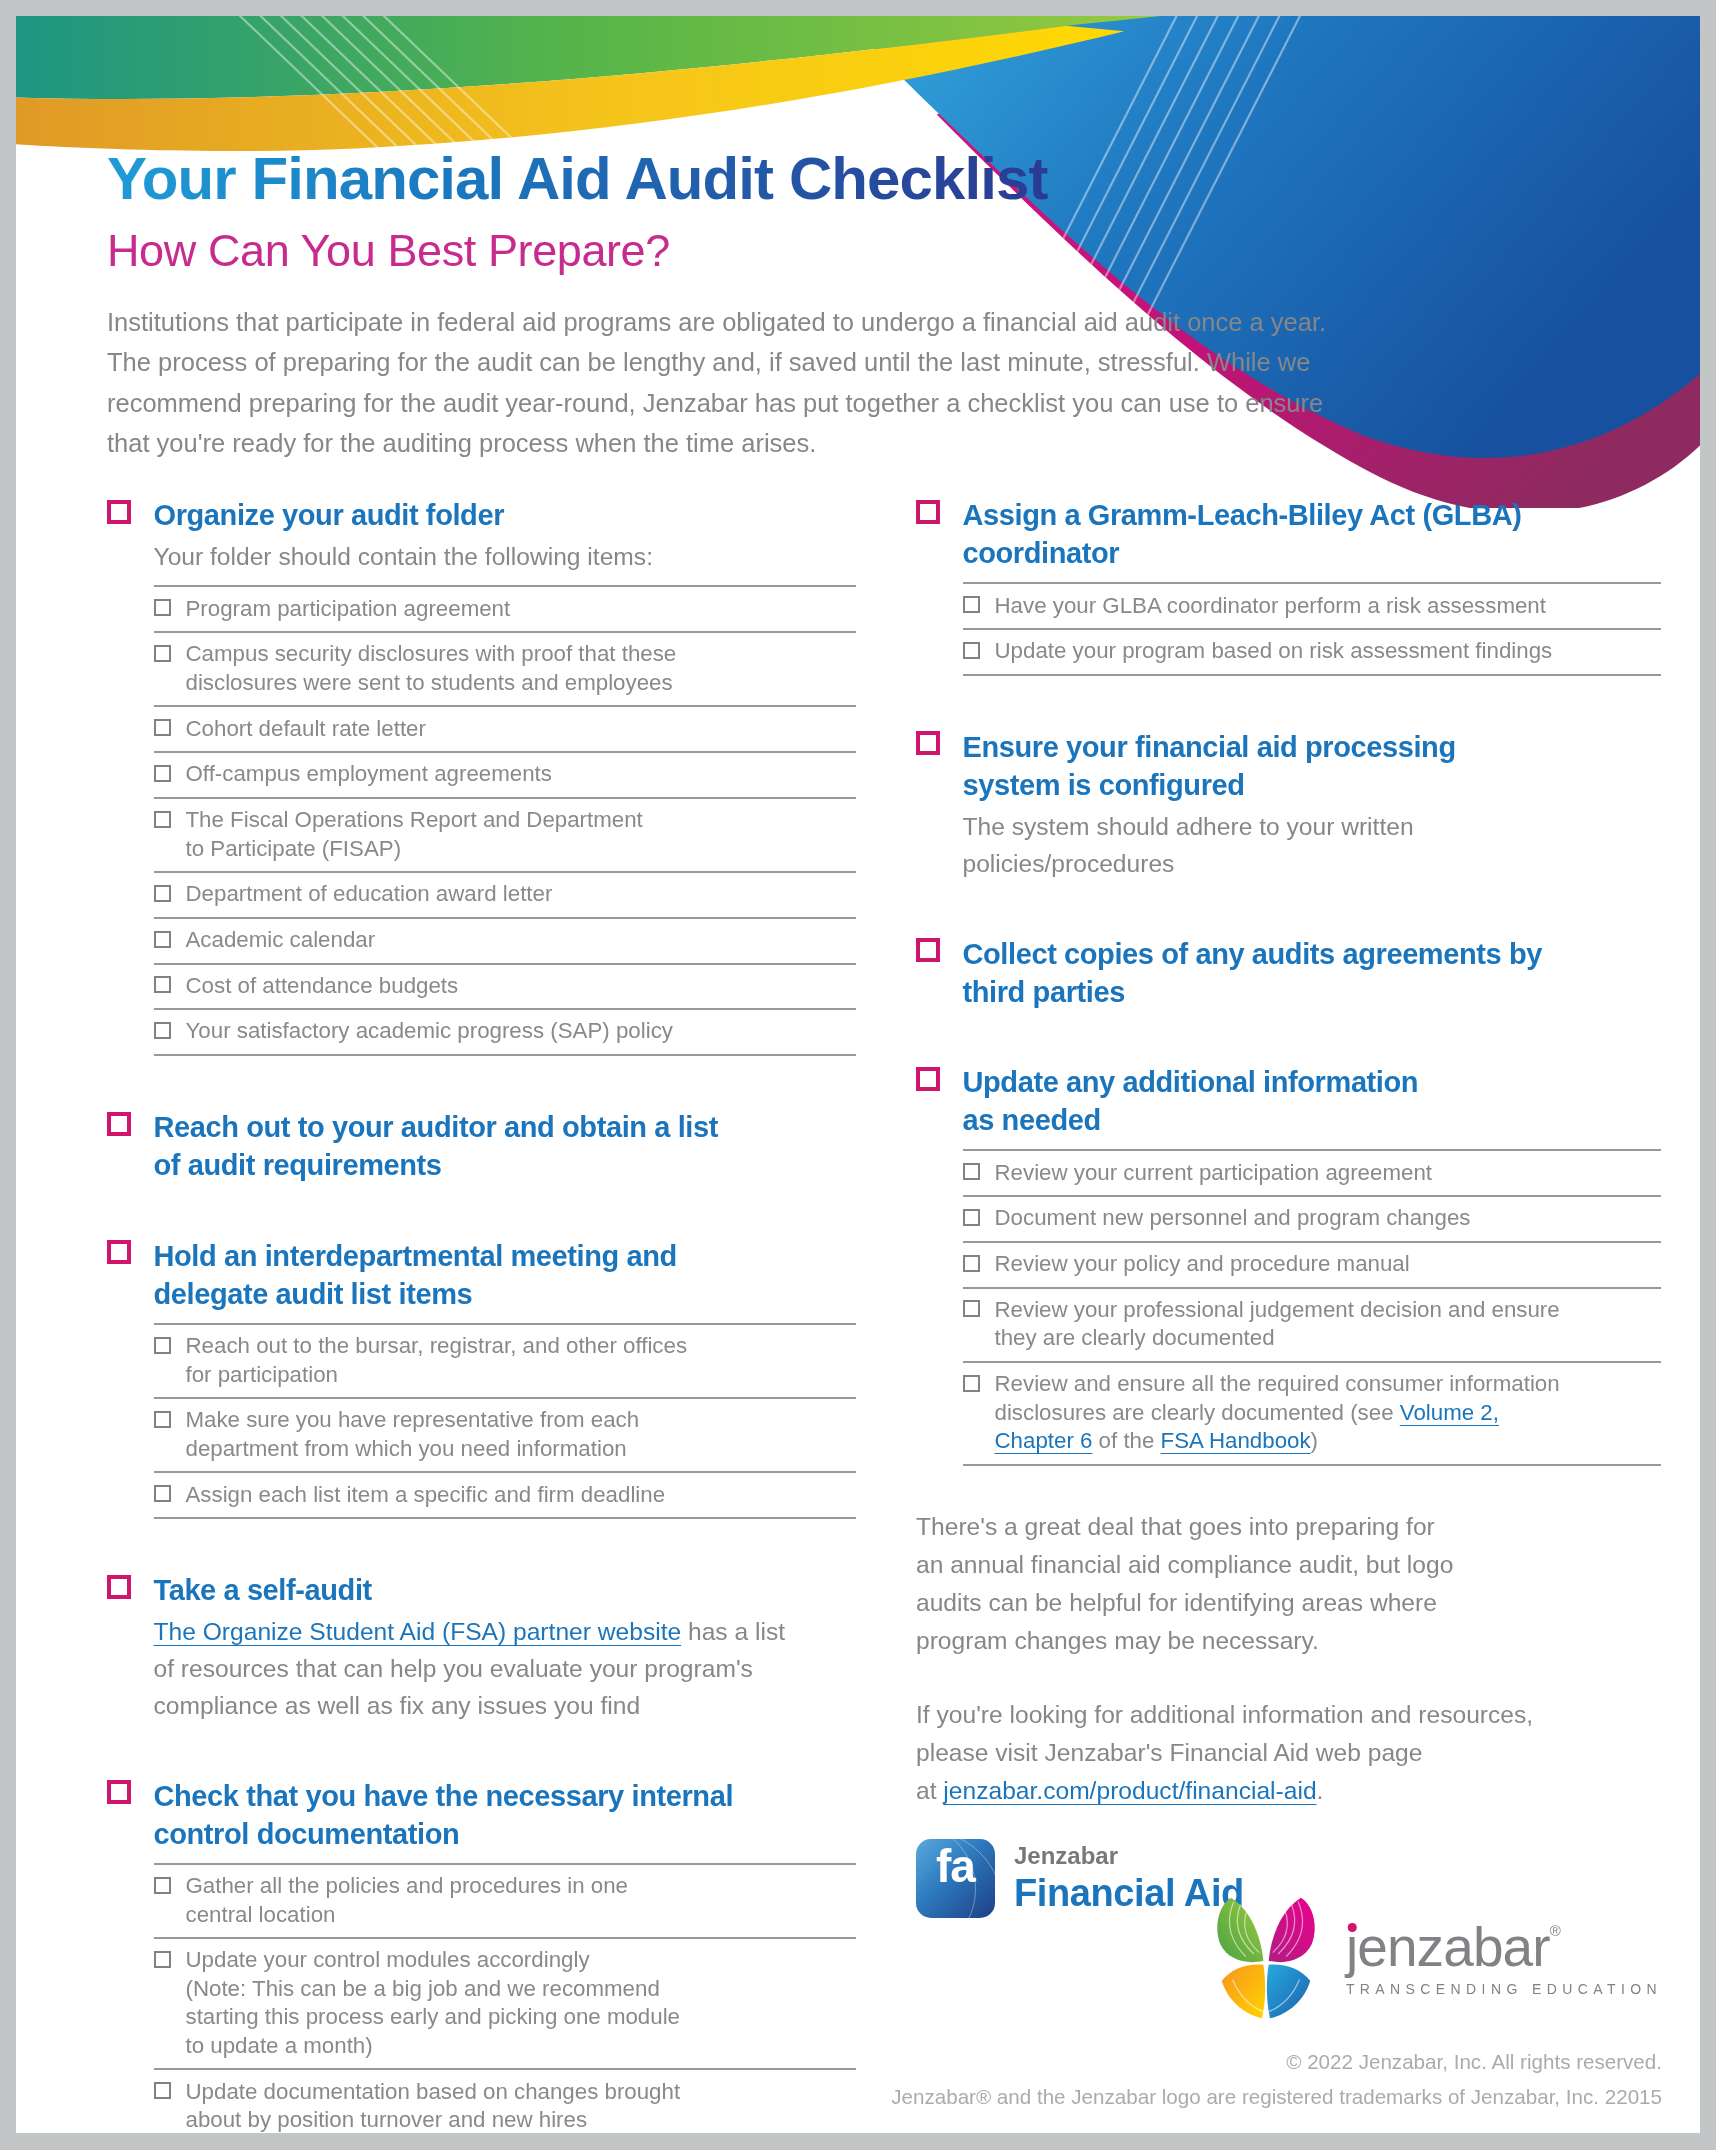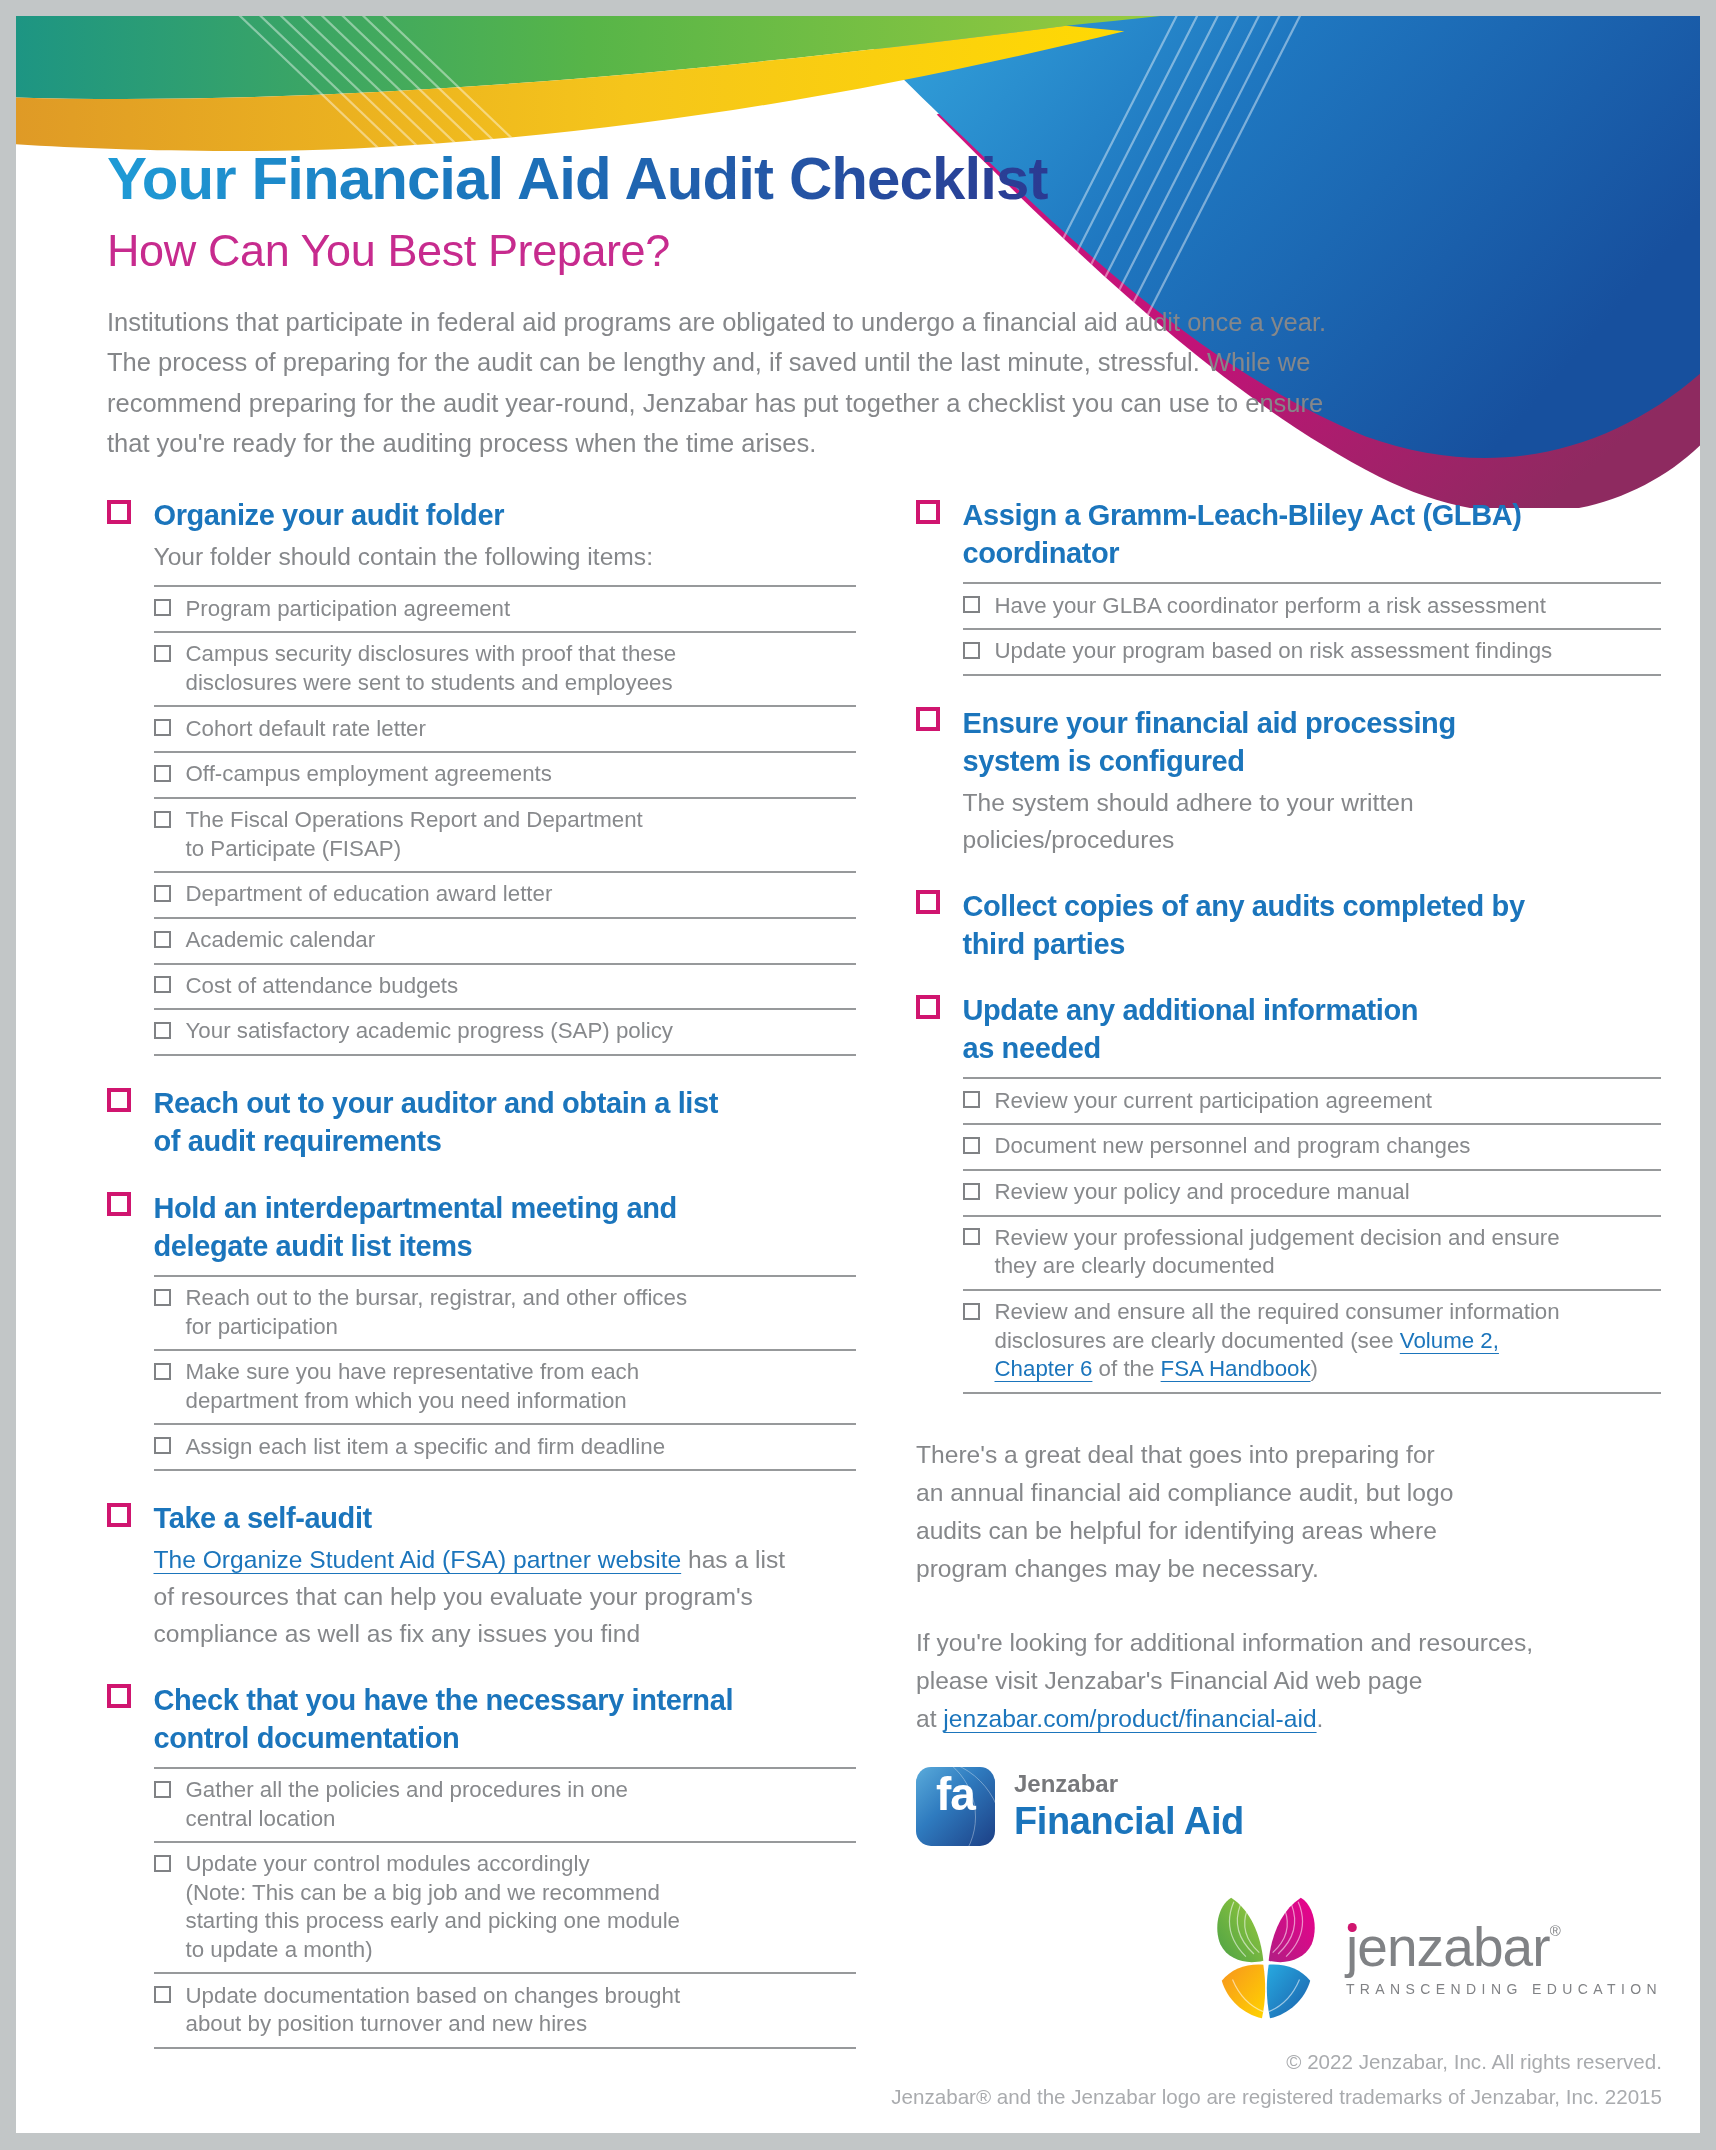--- a/index.html
+++ b/index.html
@@ -18,21 +18,21 @@
     -webkit-background-clip:text; background-clip:text; color:transparent;
   }
   .subtitle { position:absolute; left:91px; top:209px; font-size:45px; font-weight:normal; color:#c72b8e; letter-spacing:-0.4px; }
   .intro { position:absolute; left:91px; top:286px; width:1542px; font-size:25.5px; line-height:1.58; color:#85878a; white-space:pre-line; }
 
   .col { position:absolute; top:480px; }
   .col-left  { left:91px;  width:749px; }
   .col-right { left:900px; width:745px; }
 
   .sec { display:grid; grid-template-columns:34px 1fr; column-gap:12.5px; }
-  .sec + .sec { margin-top:28px; }
+  .sec + .sec { margin-top:52px; }
   .big-check { width:24px; height:24px; border:4.9px solid #d0156f; margin-top:3.6px; background:#fff; }
   .sec-heading { font-size:29px; font-weight:bold; letter-spacing:-0.4px; line-height:1.32; color:#1b75bc; white-space:pre-line; }
   .sec-subtext { margin-top:4.5px; font-size:24.6px; line-height:1.5; color:#85878a; white-space:pre-line; }
   .sec-items { list-style:none; margin-top:9.8px; border-top:2.2px solid #97999b; }
   .sec-item { display:flex; align-items:flex-start; border-bottom:2.2px solid #97999b; padding:7.2px 0 8px 0; }
   .sub-check { flex:0 0 auto; width:17px; height:17px; border:2.7px solid #808285; margin:4.5px 15px 0 0; background:#fff; }
   .item-text { font-size:22.3px; line-height:1.28; color:#87898c; white-space:pre-line; }
 
   .link { color:#1b75bc; text-decoration:underline; text-decoration-thickness:1.3px; text-underline-offset:4.5px; cursor:pointer; }
 
@@ -268,21 +268,21 @@
             <div class="sec-body">
               <h3 class="sec-heading">Ensure your financial aid processing
 system is configured</h3>
               <p class="sec-subtext"><span>The system should adhere to your written
 policies/procedures</span></p>
             </div>
           </section>
           <section class="sec">
             <span class="big-check"></span>
             <div class="sec-body">
-              <h3 class="sec-heading">Collect copies of any audits completed by
+              <h3 class="sec-heading">Collect copies of any audits agreements by
 third parties</h3>
             </div>
           </section>
           <section class="sec">
             <span class="big-check"></span>
             <div class="sec-body">
               <h3 class="sec-heading">Update any additional information
 as needed</h3>
               <ul class="sec-items">
                 <li class="sec-item">

